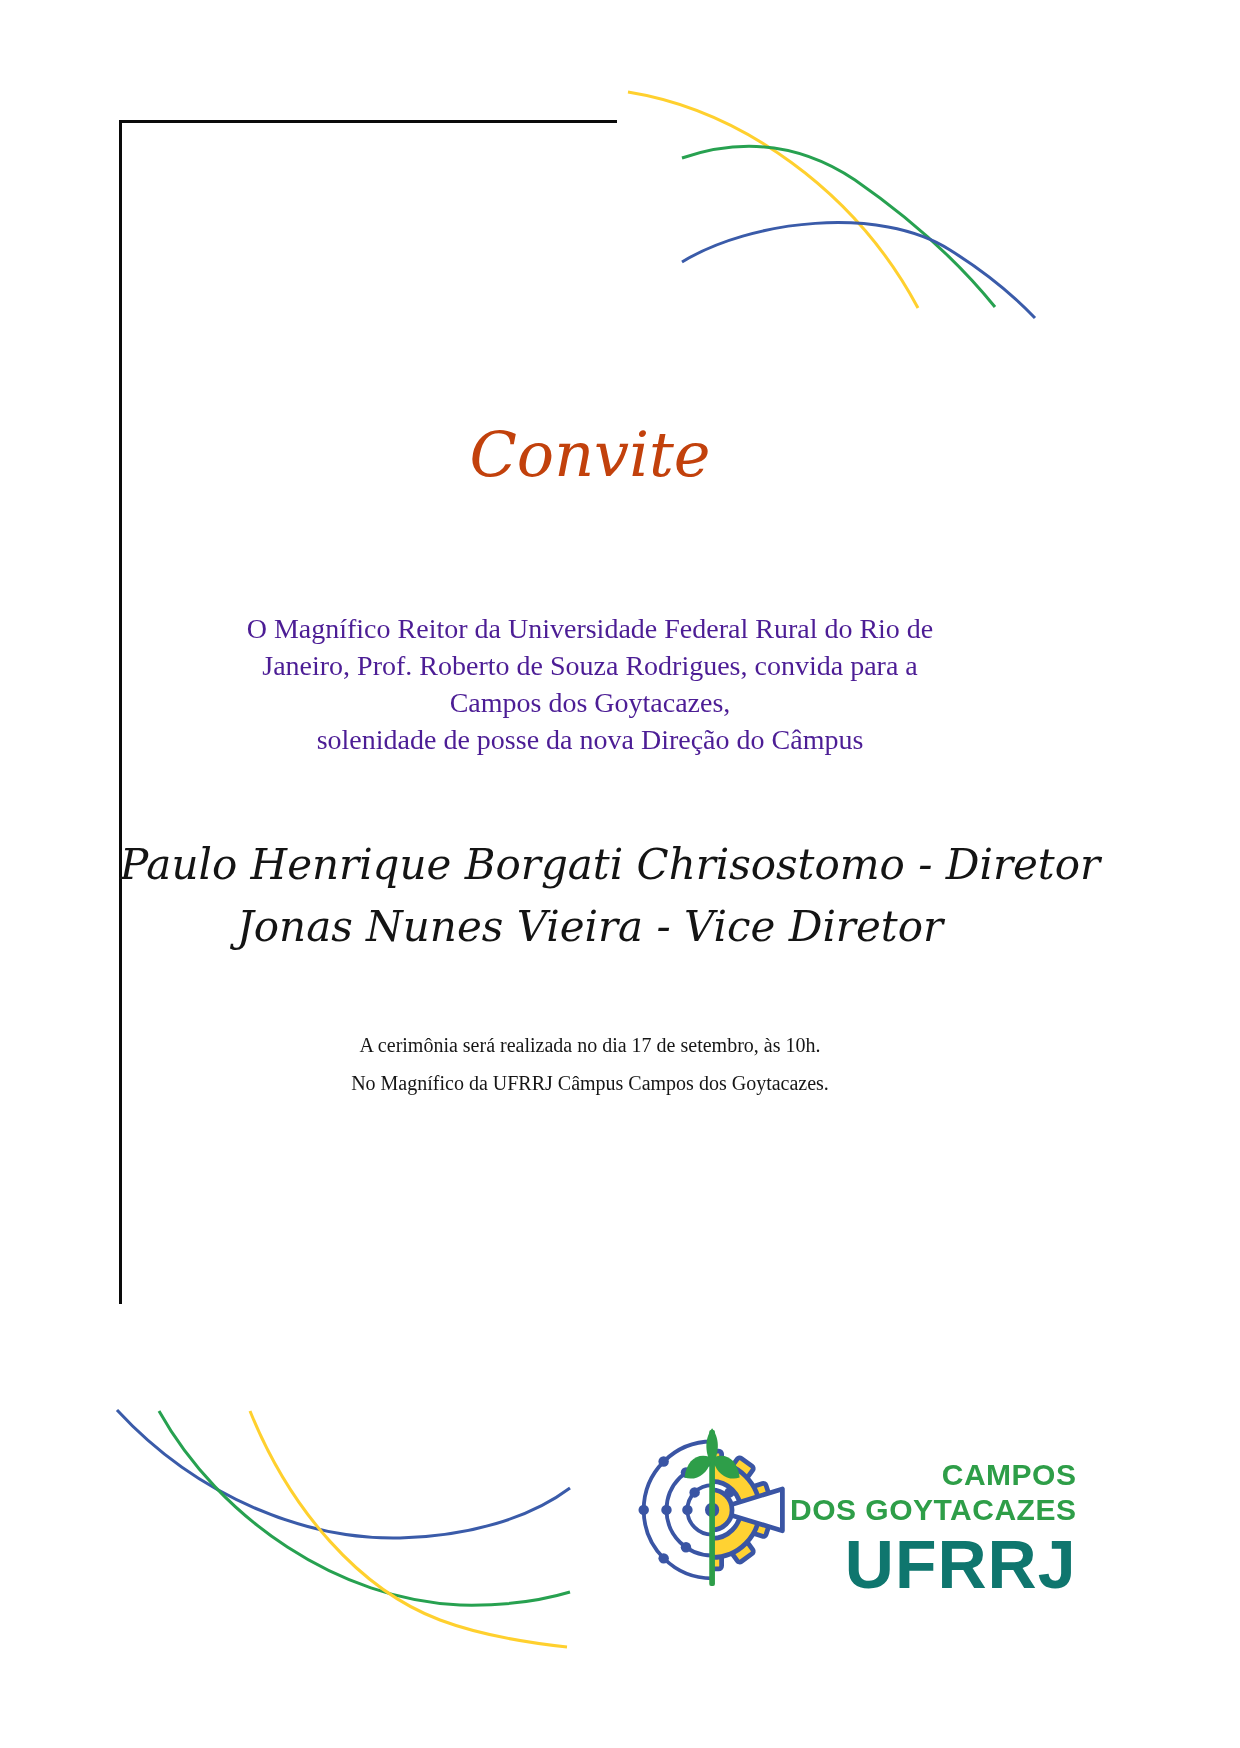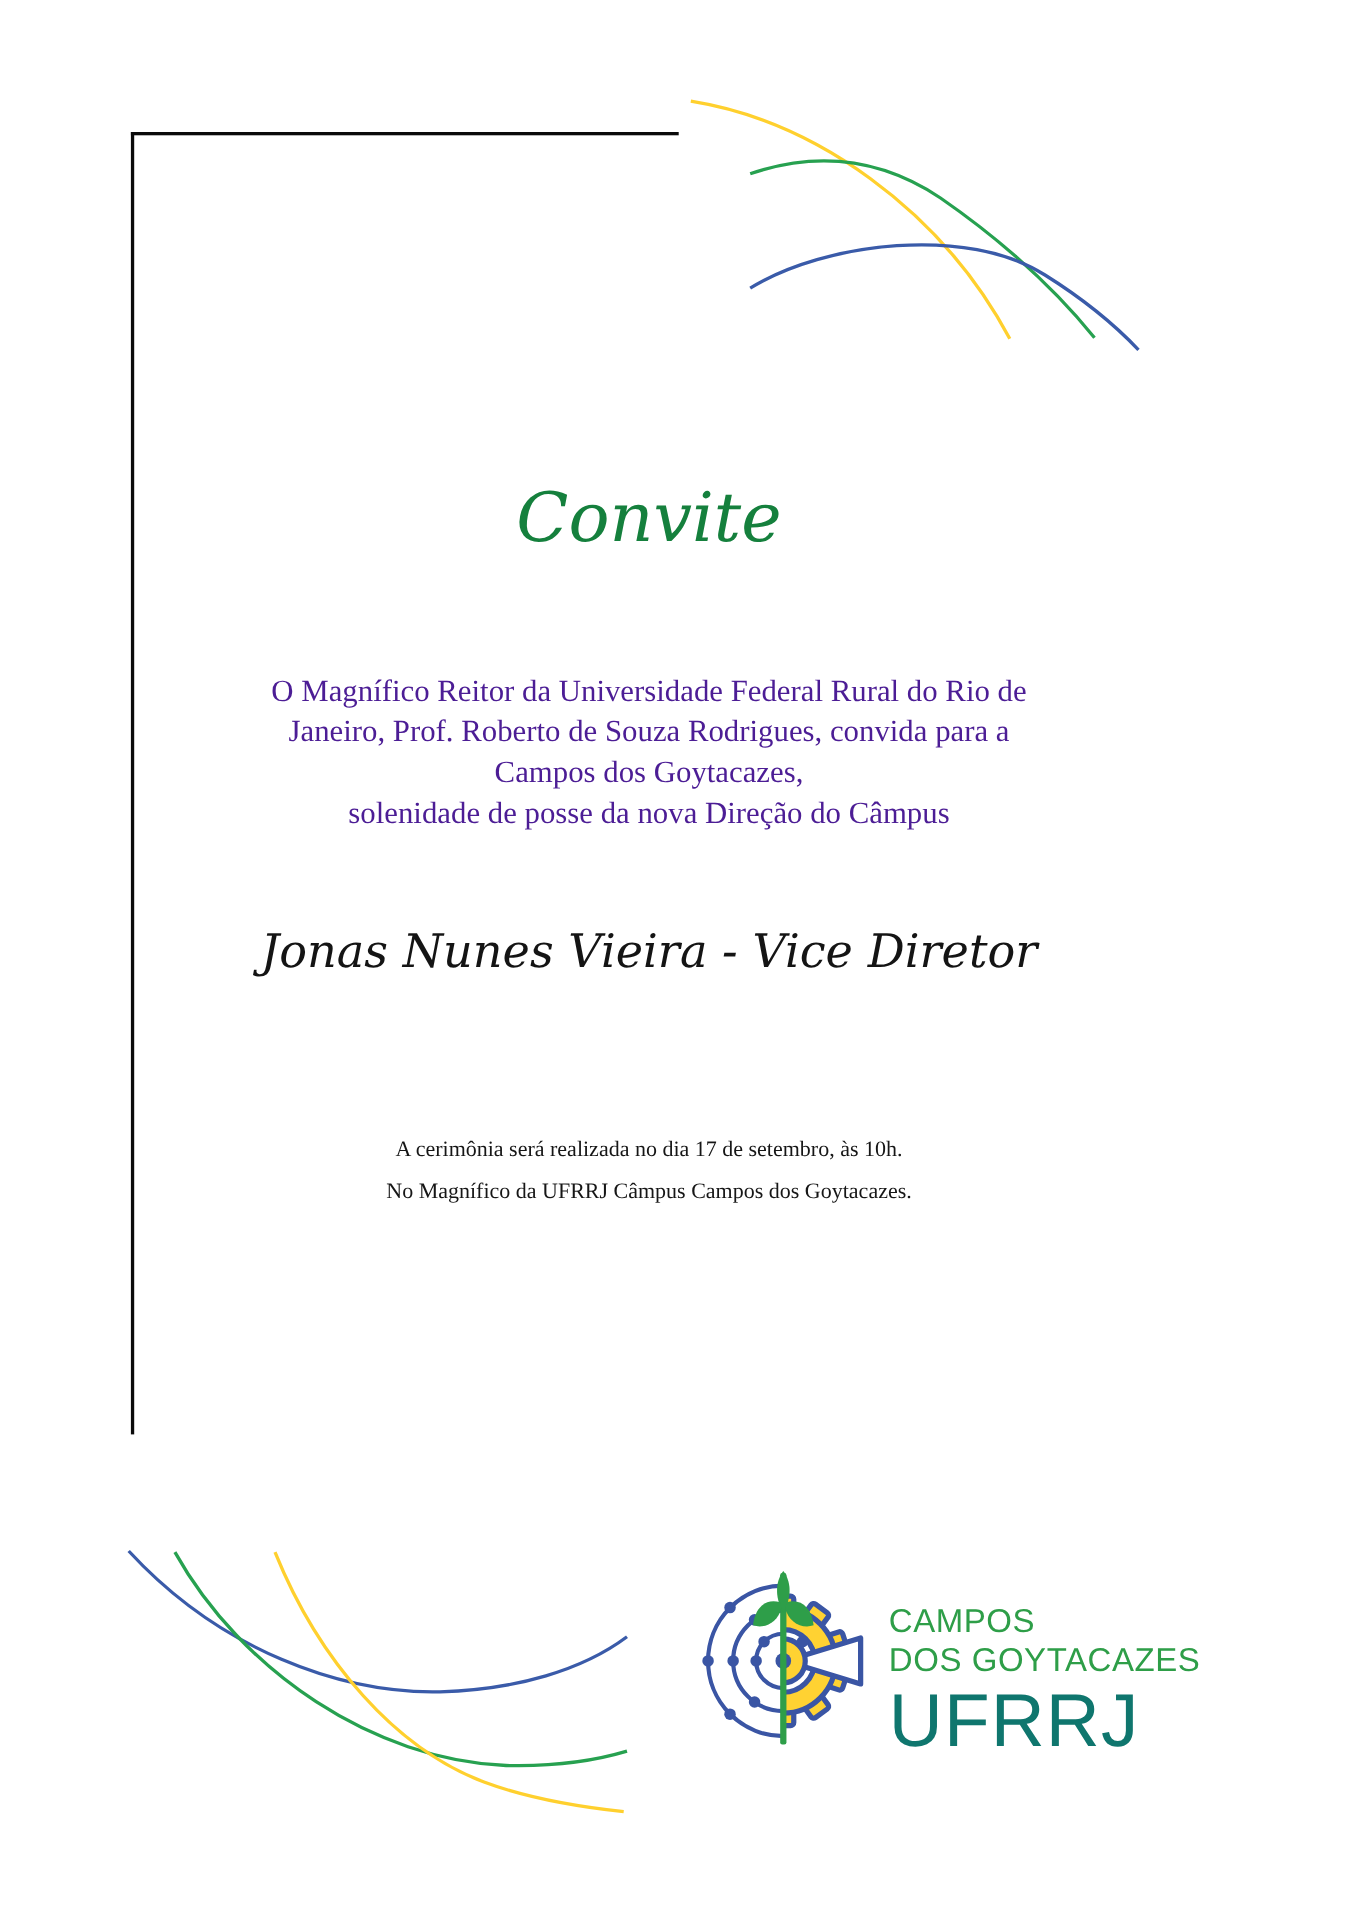--- a/index.html
+++ b/index.html
@@ -28,22 +28,21 @@
   .deco-bottom-left { left: 80px; top: 1390px; }
 
   .content { position: absolute; left: 120px; width: 940px; text-align: center; }
 
   .title {
     top: 418px;
     font-family: "DejaVu Serif", serif;
     font-style: italic;
     font-size: 62px;
     line-height: 1.2;
-    color: #15803d;
-    margin-top: 16px;
+    color: #c2410c;
   }
 
   .intro {
     top: 610px;
     font-size: 28px;
     line-height: 37px;
     color: #4c1d95;
   }
 
   .honorees {
@@ -62,25 +61,24 @@
     line-height: 38px;
     color: #161616;
   }
 
   
   .logo {
     position: absolute; left: 638px; top: 1426px;
     display: flex; align-items: flex-start;
   }
   .logo-text {
-    margin-left: 18px;
     margin-top: 34px;
     font-family: "Liberation Sans", sans-serif;
-    font-weight: 400;
-    text-align: left;
+    font-weight: 700;
+    text-align: right;
     line-height: 1;
   }
   .logo-line-green {
     color: #2E9E48;
     font-size: 30px;
     letter-spacing: 0.5px;
     margin-bottom: 5px;
   }
   .logo-acronym {
     color: #0f766e;
@@ -112,20 +110,21 @@
   <div class="content title">Convite</div>
 
   <div class="content intro">
     <div>O Magnífico Reitor da Universidade Federal Rural do Rio de</div>
     <div>Janeiro, Prof. Roberto de Souza Rodrigues, convida para a</div>
     <div>Campos dos Goytacazes,</div>
     <div>solenidade de posse da nova Direção do Câmpus</div>
   </div>
 
   <div class="content honorees">
+    <div>Paulo Henrique Borgati Chrisostomo - Diretor</div>
     <div>Jonas Nunes Vieira - Vice Diretor</div>
   </div>
 
   <div class="content ceremony">
     <div>A cerimônia será realizada no dia 17 de setembro, às 10h.</div>
     <div>No Magnífico da UFRRJ Câmpus Campos dos Goytacazes.</div>
   </div>
 
   <div class="logo">
     <svg width="152" height="164" viewBox="0 0 160 172">

